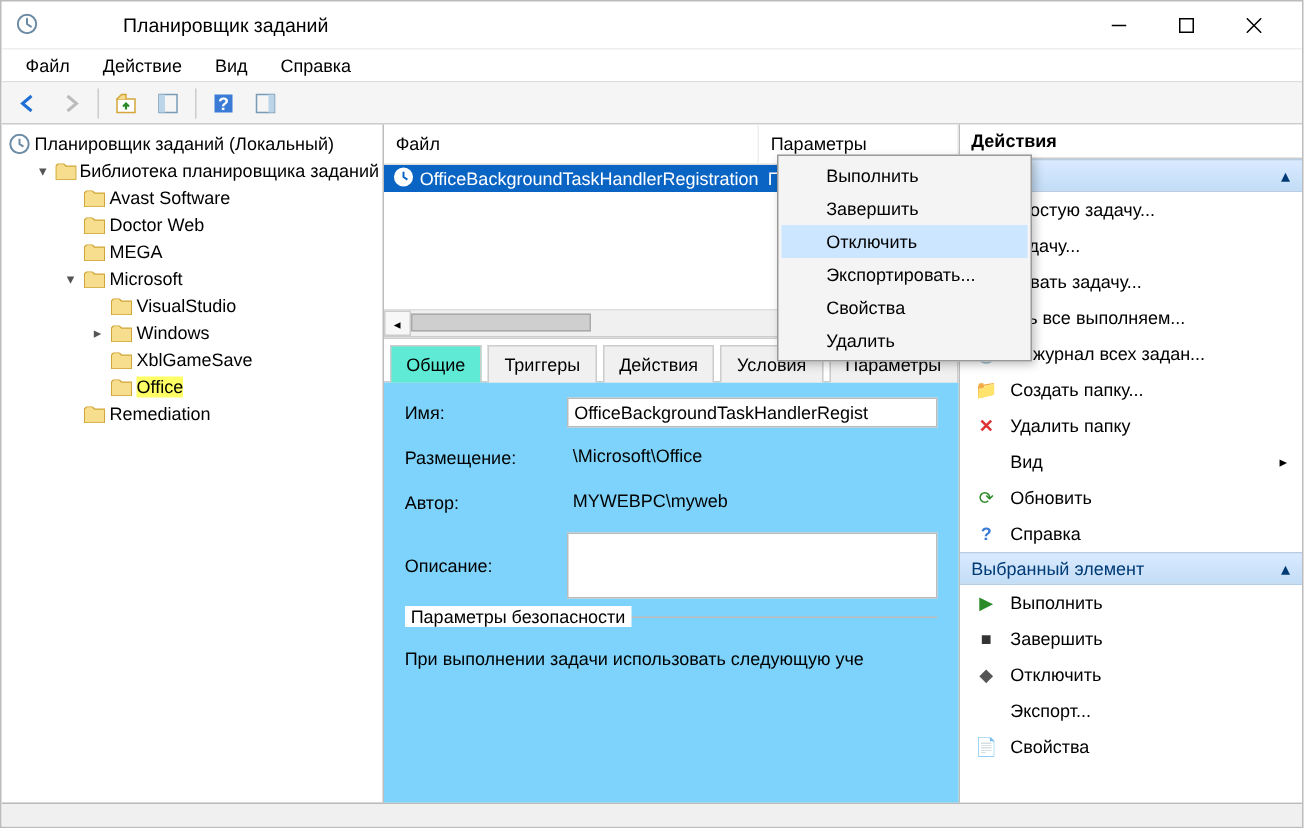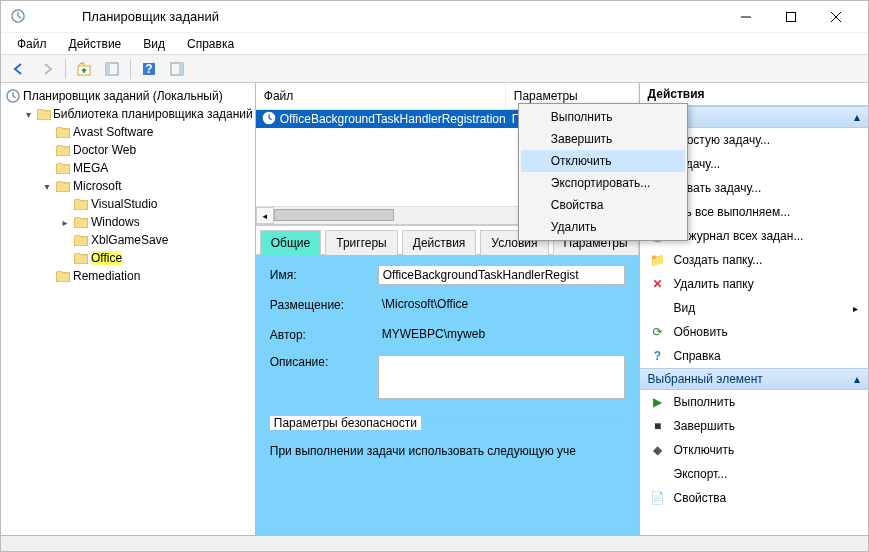--- a/index.html
+++ b/index.html
@@ -45,21 +45,21 @@
   .taskgrid .hscroll .thumb { position:absolute; left:0; top:2px; width:120px; height:12px; background:#cfcfcf; border:1px solid #aaa; }
 
   .detailtabs { display:flex; border-top:1px solid #ccc; border-bottom:1px solid #ccc; background:#fff; }
   .detailtabs .tab { padding:5px 10px; border:1px solid #ccc; border-bottom:none; margin:4px 0 -1px 4px; background:#f0f0f0; position:relative; }
   .detailtabs .tab.active { background:#5eead4; z-index:2;}
   .detailbody { flex:1; padding:10px 14px; overflow:hidden; background:#7dd3fc; }
   .detailbody .frow { display:flex; align-items:center; margin-bottom:10px; gap:8px; }
   .detailbody label { width:100px; }
   .detailbody .val { border:1px solid #bbb; padding:2px 4px; height:20px; flex:1; overflow:hidden; white-space:nowrap; }
   .detailbody textarea.val { height:44px; resize:none; font-family:inherit; }
-  .detailbody .group { border-top:1px solid #bbb; margin-top:24px; padding-top:6px; }
+  .detailbody .group { border-top:1px solid #bbb; margin-top:12px; padding-top:6px; }
   .detailbody .group .gtitle { position:relative; top:-14px; background:#fff; display:inline-block; padding:0 4px; }
 
   .actionshead { background:#fff; padding:4px 8px; border-bottom:1px solid #ccc; font-weight:bold; }
   .actionsbody { flex:1; overflow:auto; background:#fff; }
   .actionssec { background:linear-gradient(#d9eaff,#c2ddf6); padding:3px 8px; border-top:1px solid #b5cde6; border-bottom:1px solid #b5cde6; display:flex; justify-content:space-between; align-items:center; font-weight:500; color:#003a74; }
   .actionitem { display:flex; align-items:center; gap:8px; padding:4px 10px; cursor:default; }
   .actionitem .aicon { width:16px; height:16px; display:inline-flex; align-items:center; justify-content:center; }
   .actionitem .chev { margin-left:auto; font-size:10px; }
 
   .contextmenu { position:absolute; left:262px; top:20px; width:170px; background:#f4f4f4; border:1px solid #999; box-shadow:2px 2px 6px rgba(0,0,0,.25); z-index:50; padding:2px; }
@@ -331,21 +331,21 @@
         <input class="val" readonly="" value="OfficeBackgroundTaskHandlerRegist" style="">
       </div>
       <div class="frow">
         <label>Размещение:</label>
         <span class="val" style="border:none">\Microsoft\Office</span>
       </div>
       <div class="frow">
         <label>Автор:</label>
         <span class="val" style="border:none">MYWEBPC\myweb</span>
       </div>
-      <div class="frow" style="align-items:flex-start">
+      <div class="frow" style="align-items:center">
         <label>Описание:</label>
         <textarea class="val" readonly="" style=""></textarea>
       </div>
       <div class="group">
         <span class="gtitle">Параметры безопасности</span>
         <div>При выполнении задачи использовать следующую уче</div>
       </div>
     </div>
   </div>
 

